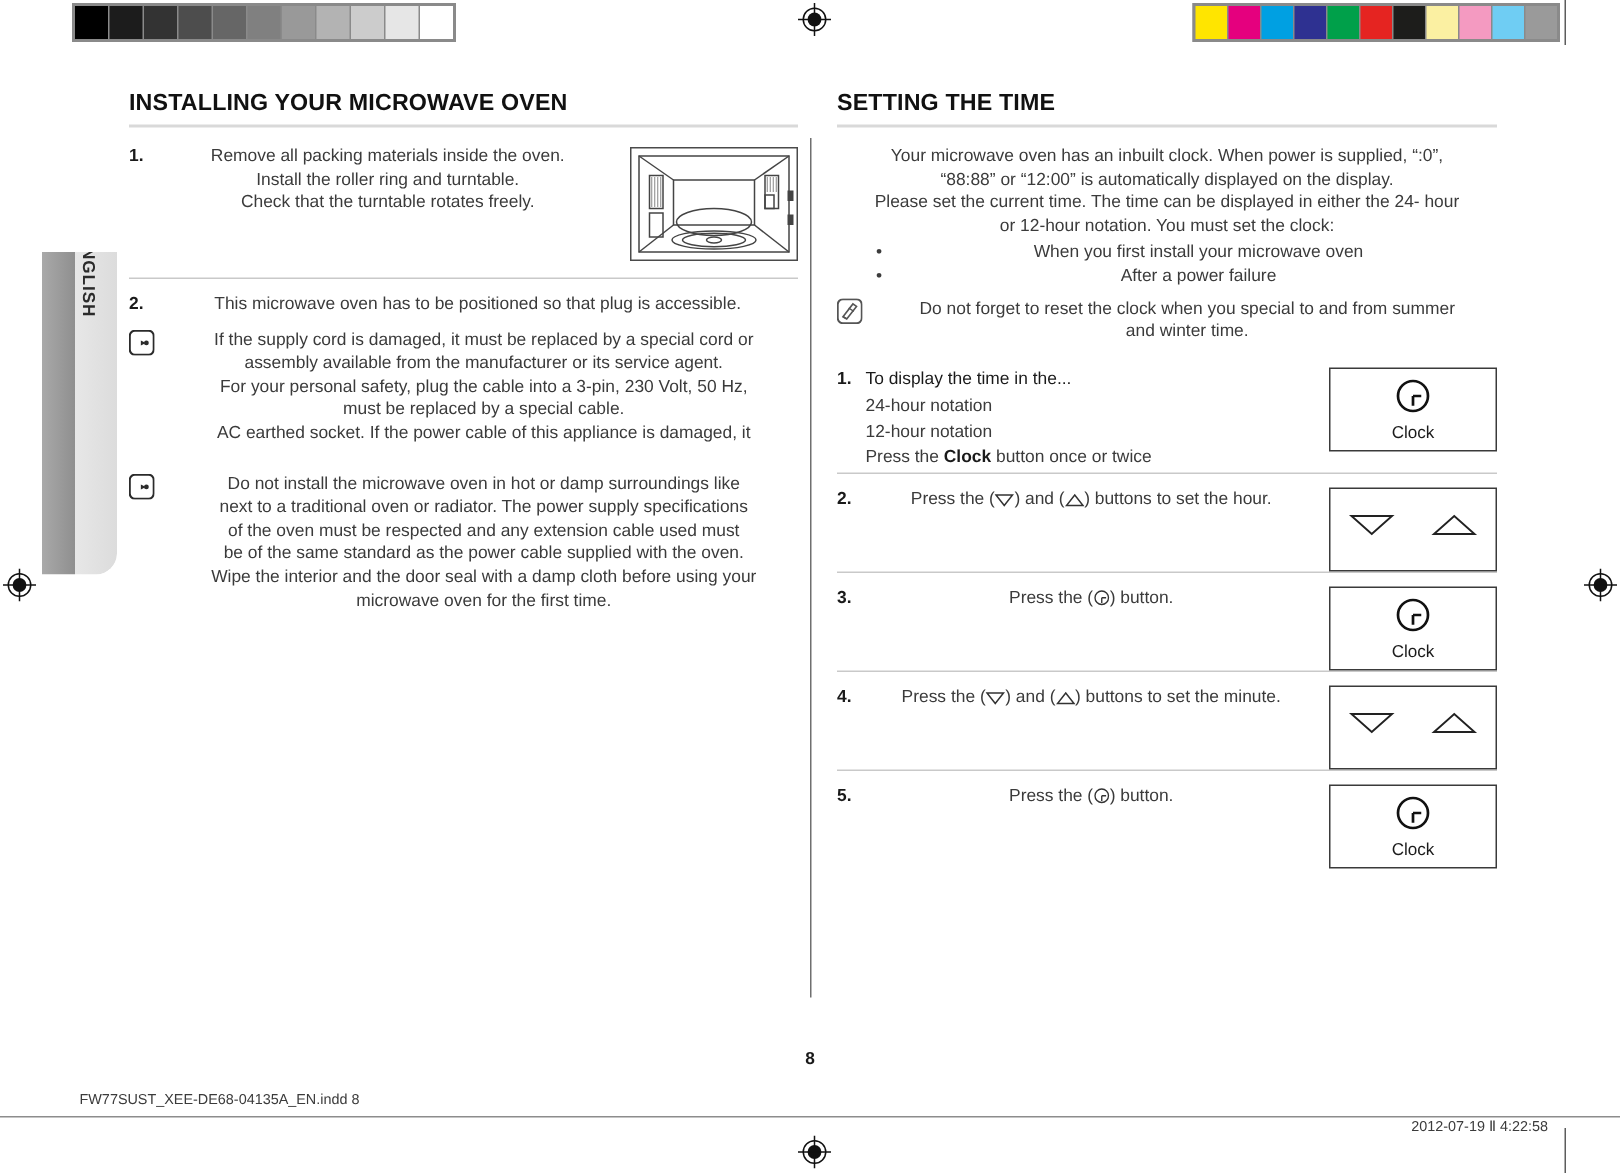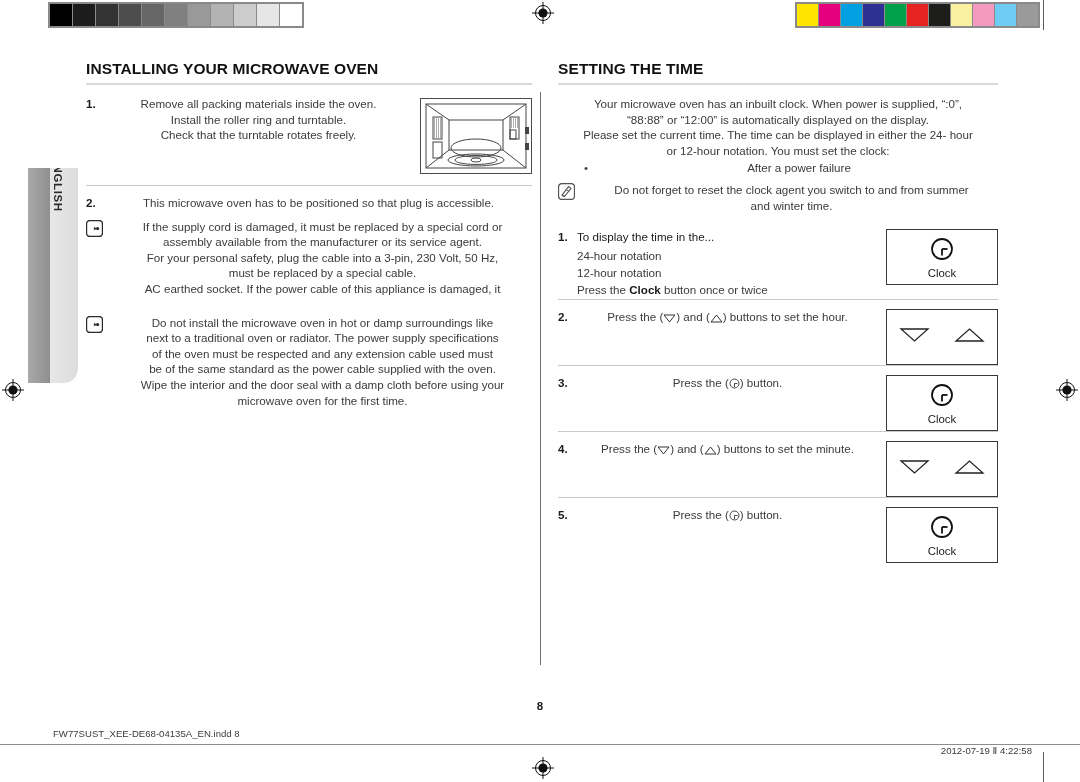--- a/index.html
+++ b/index.html
@@ -375,34 +375,35 @@
   <div id="col-right">
 
     <h1 class="sec-title">SETTING THE TIME</h1>
 
     <div class="txt">Your microwave oven has an inbuilt clock. When power is supplied, “:0”,</div>
     <div class="txt">“88:88” or “12:00” is automatically displayed on the display.</div>
     <div class="txt">Please set the current time. The time can be displayed in either the 24- hour</div>
     <div class="txt">or 12-hour notation. You must set the clock:</div>
 
     <ul class="bullet-list">
+      <li>When you first install your microwave oven</li>
       <li>After a power failure</li>
     </ul>
 
     <div class="note-item" style="margin-top:6px;">
       <div class="icon">
         <svg width="17" height="17" viewBox="0 0 17 17">
           <rect x="0.5" y="0.5" width="16" height="16" rx="3.5" fill="#fff" stroke="#555" stroke-width="1.3"></rect>
           <path d="M4 12.2 L10.6 3.6 L13 5.3 L6.5 13.6 Z" fill="none" stroke="#555" stroke-width="1.1"></path>
           <line x1="4" y1="12.2" x2="6.5" y2="13.6" stroke="#555" stroke-width="1.1"></line>
           <line x1="7.8" y1="6.3" x2="11.2" y2="8.6" stroke="#555" stroke-width="0.9"></line>
         </svg>
       </div>
       <div class="body">
-        <div class="txt">Do not forget to reset the clock agent you switch to and from summer</div>
+        <div class="txt">Do not forget to reset the clock when you special to and from summer</div>
         <div class="txt">and winter time.</div>
       </div>
     </div>
 
     <div class="step-row first" style="margin-top:14px;min-height:72px;">
       <div class="steptext">
         <div class="num-item">
           <div class="num">1.</div>
           <div class="body" style="font-weight:normal;color:#1a1a1a;font-size:11.6px;line-height:15.6px;">To display the time in the...</div>
         </div>

